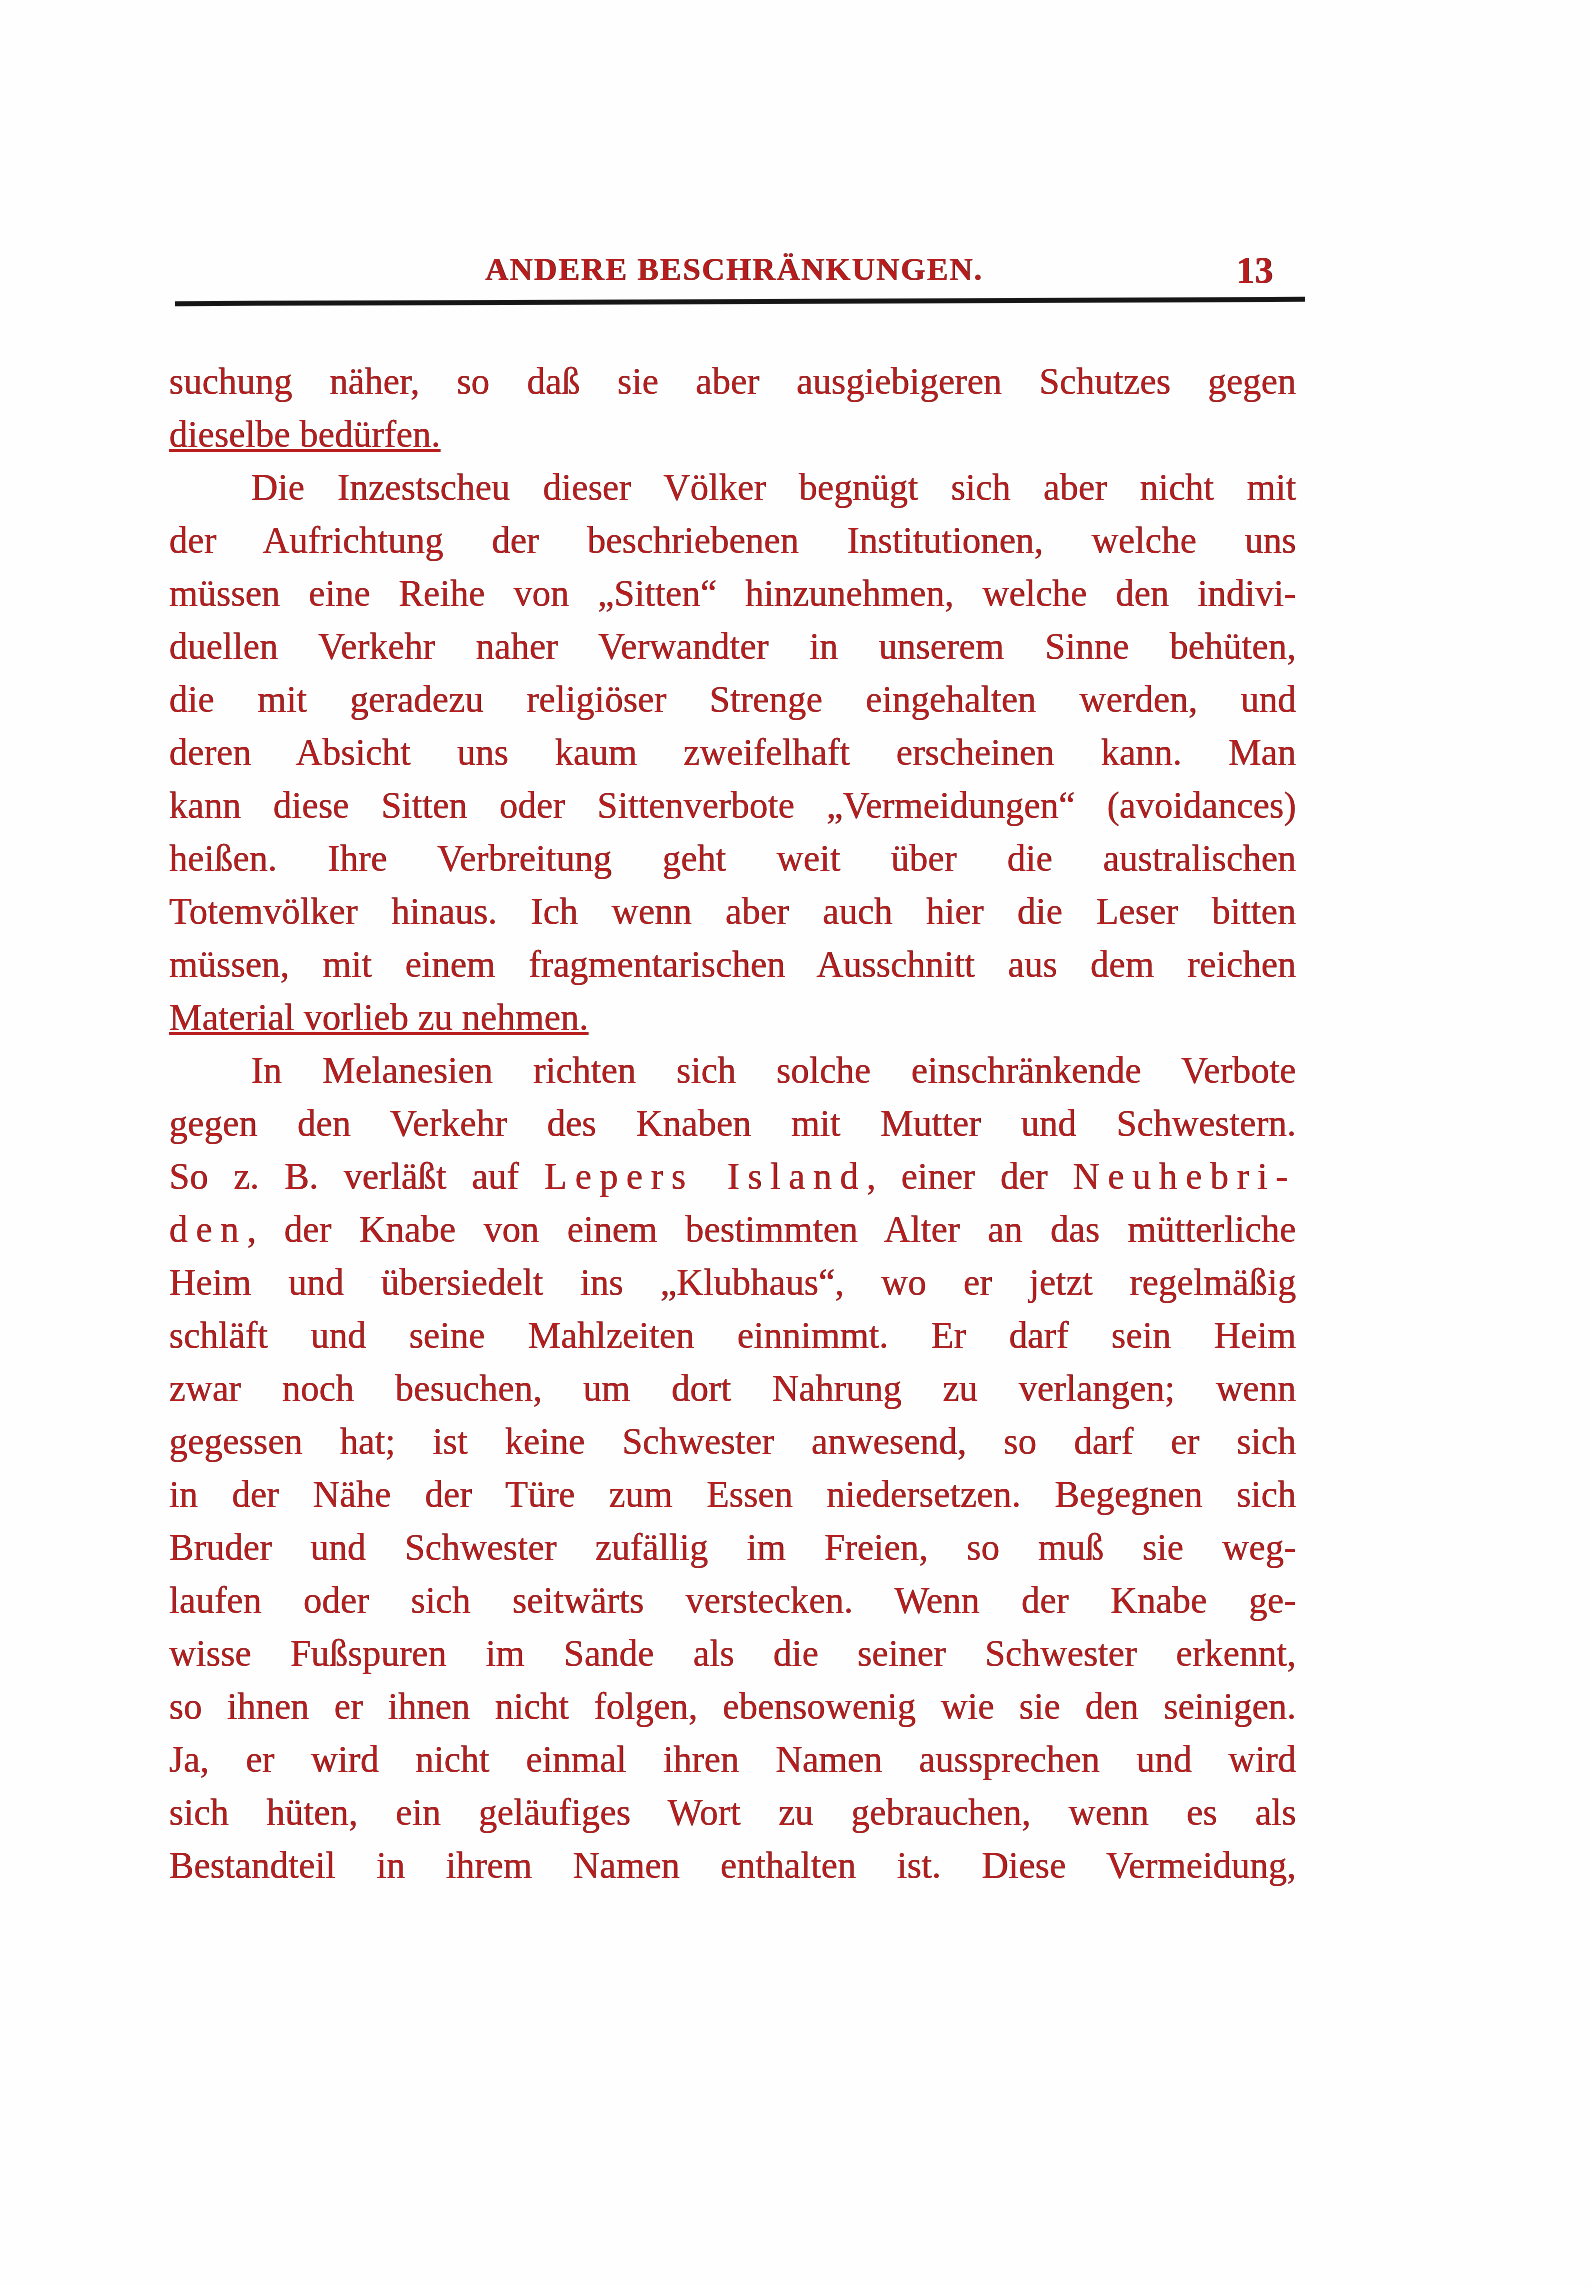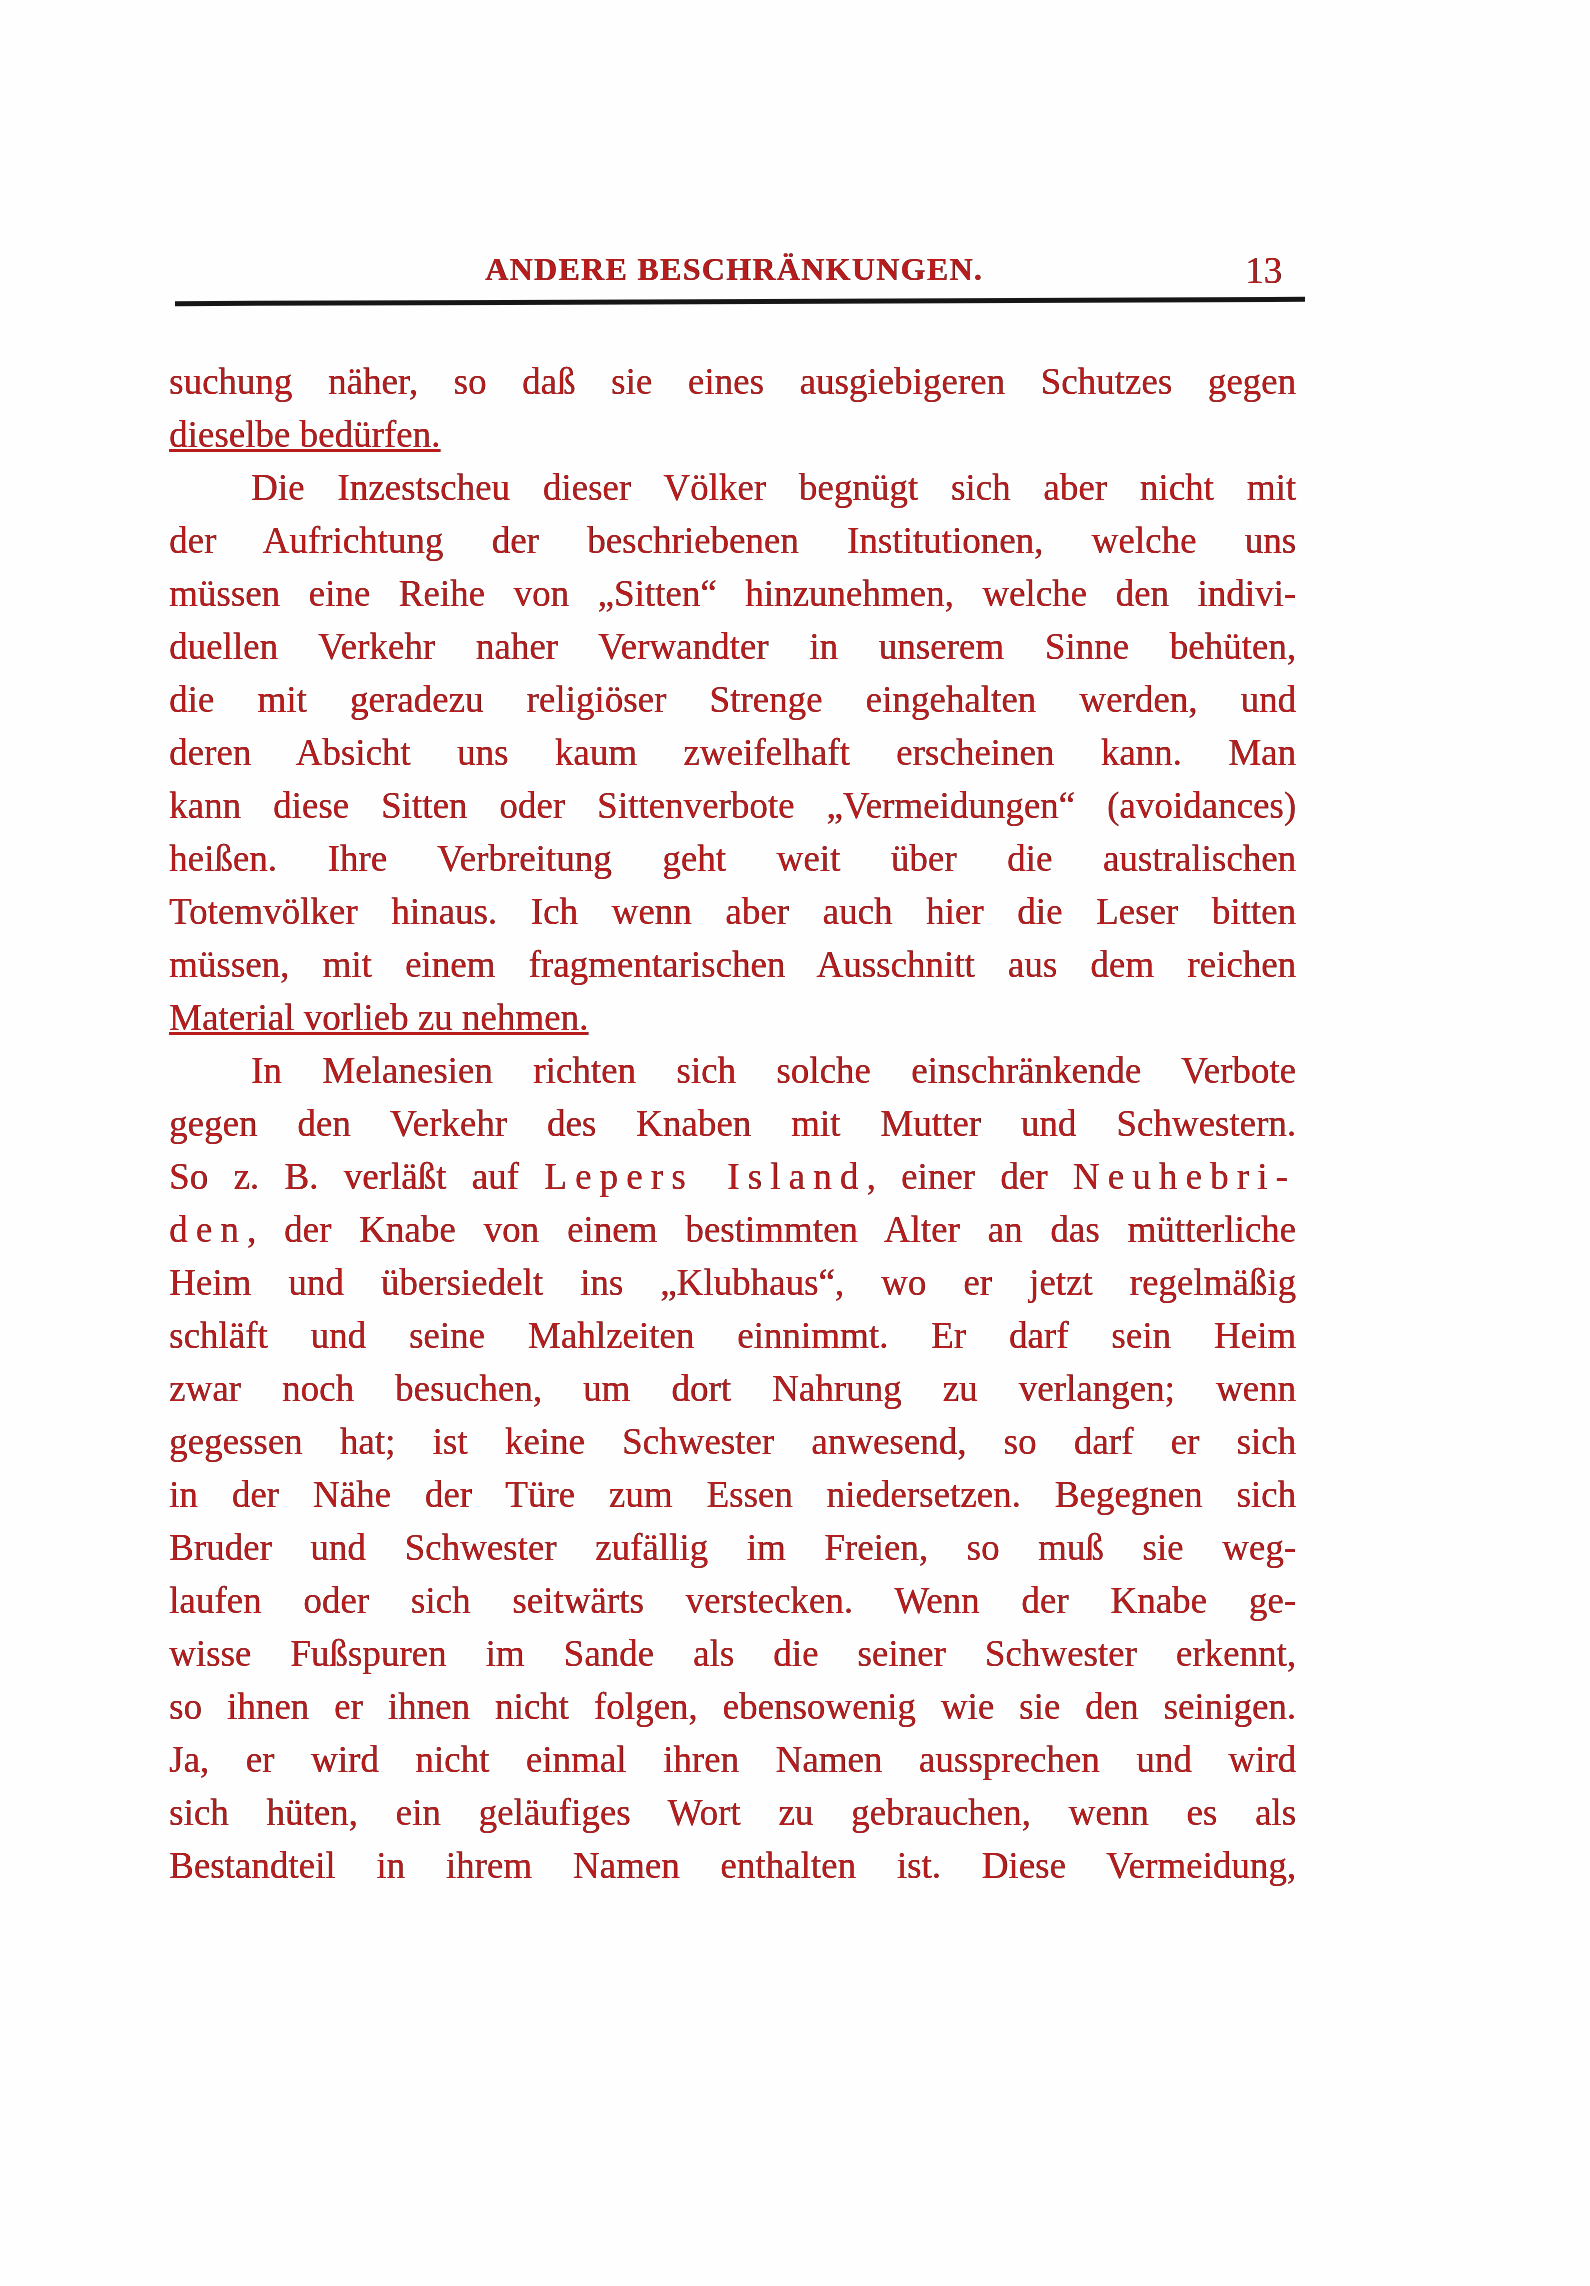--- a/index.html
+++ b/index.html
@@ -32,23 +32,23 @@
     bottom: 0;
     text-align: center;
     font-weight: bold;
     font-size: 32px;
     letter-spacing: 1.3px;
     text-shadow: 0.4px 0 0 #1a1a1a;
     white-space: nowrap;
   }
   .page-number {
     position: absolute;
-    right: 17px;
+    right: 26px;
     bottom: -3.6px;
-    font-weight: normal;
+    font-weight: bold;
     font-size: 37px;
     text-shadow: 0.4px 0 0 #1a1a1a;
   }
   .header-rule {
     position: absolute;
     left: 175px;
     top: 299px;
     width: 1130px;
     height: 4.5px;
     background: #161616;
@@ -84,21 +84,21 @@
 </head>
 <body>
 
 <div class="page" style="background: rgb(254, 254, 254); color: #b91c1c; padding-left: 27px;">
   <div class="header-row">
     <div class="running-title">ANDERE BESCHRÄNKUNGEN.</div>
     <div class="page-number">13</div>
   </div>
   <div class="header-rule"></div>
   <div class="body-text">
-      <div class="line"><span>suchung näher, so daß sie eines ausgiebigeren Schutzes gegen</span></div>
+      <div class="line"><span>suchung näher, so daß sie aber ausgiebigeren Schutzes gegen</span></div>
       <div class="line flush"><span>dieselbe bedürfen.</span></div>
       <div class="line indent"><span>Die Inzestscheu dieser Völker begnügt sich aber nicht mit</span></div>
       <div class="line"><span>der Aufrichtung der beschriebenen Institutionen, welche uns</span></div>
       <div class="line"><span>müssen eine Reihe von „Sitten“ hinzunehmen, welche den indivi-</span></div>
       <div class="line"><span>duellen Verkehr naher Verwandter in unserem Sinne behüten,</span></div>
       <div class="line"><span>die mit geradezu religiöser Strenge eingehalten werden, und</span></div>
       <div class="line"><span>deren Absicht uns kaum zweifelhaft erscheinen kann. Man</span></div>
       <div class="line"><span>kann diese Sitten oder Sittenverbote „Vermeidungen“ (avoidances)</span></div>
       <div class="line"><span>heißen. Ihre Verbreitung geht weit über die australischen</span></div>
       <div class="line"><span>Totemvölker hinaus. Ich wenn aber auch hier die Leser bitten</span></div>

